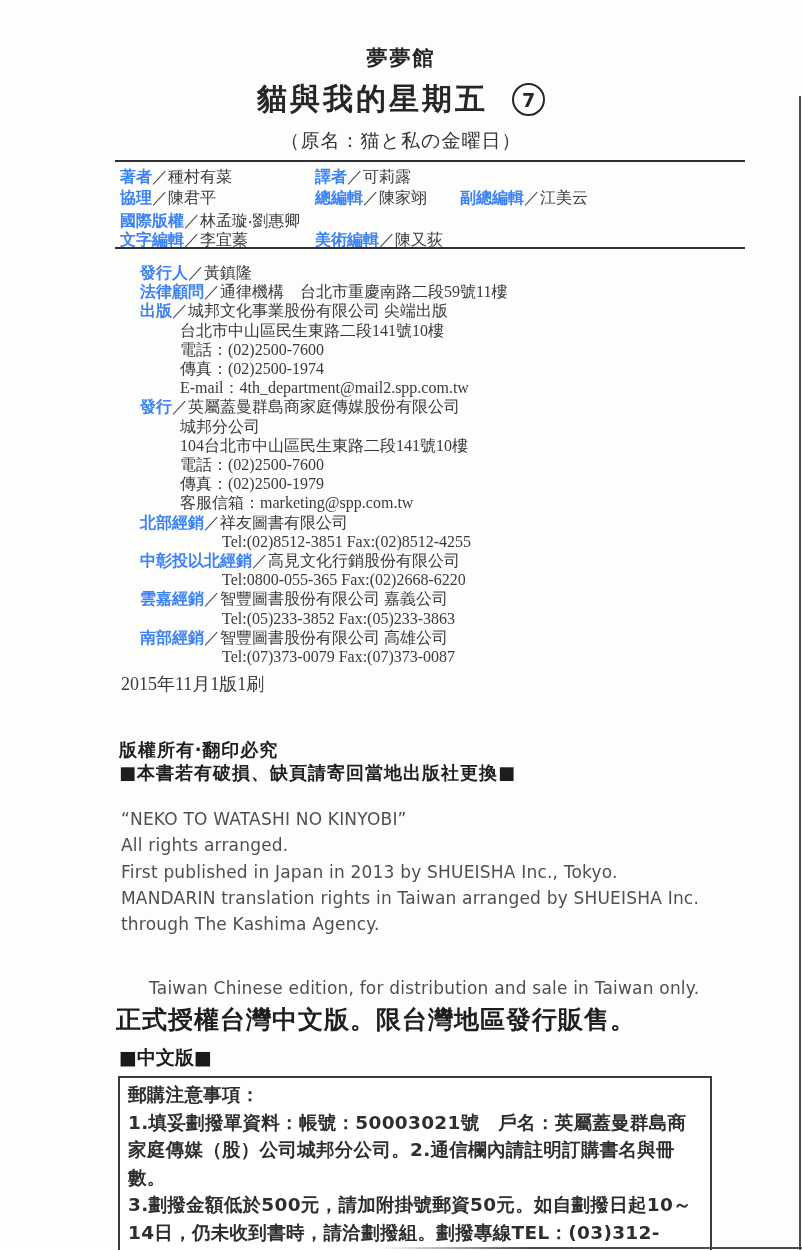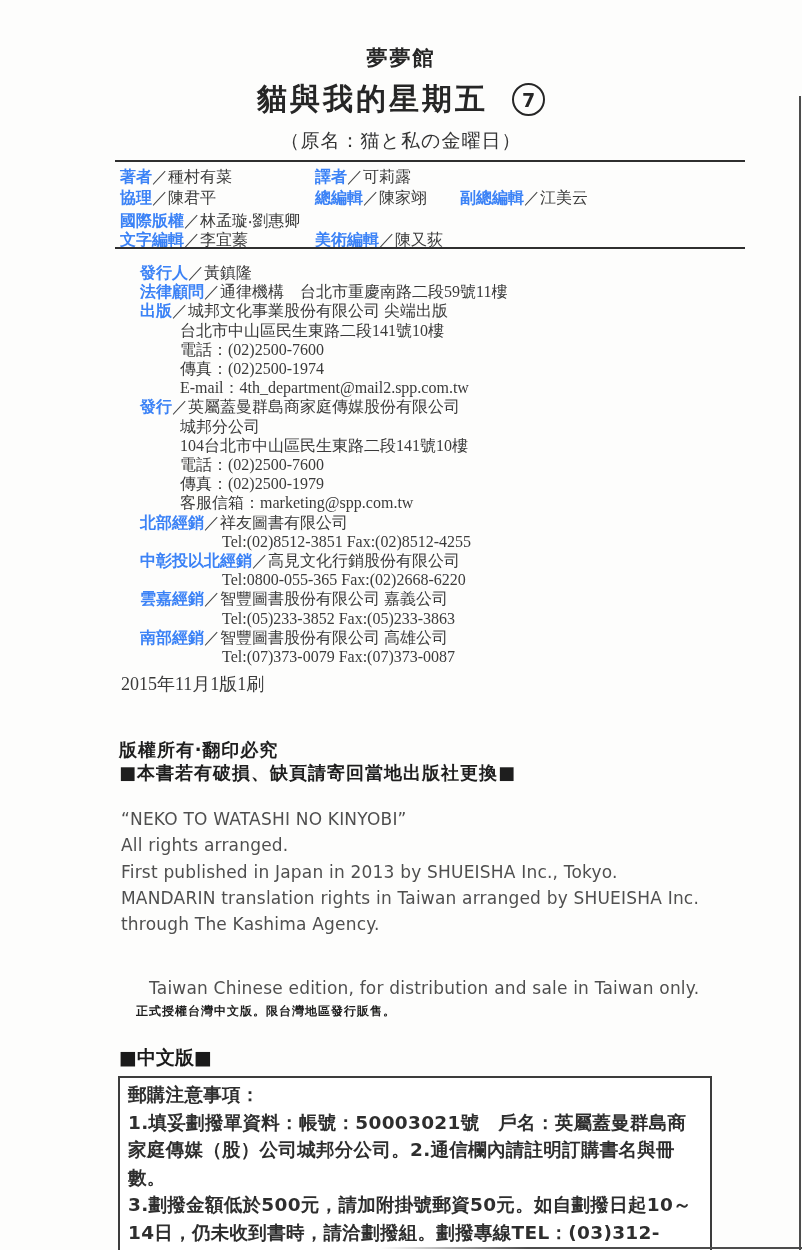--- a/index.html
+++ b/index.html
@@ -48,21 +48,21 @@
   .edition{position:absolute;left:121px;top:672px;font-size:18px;color:#3a3a3a;}
 
   
   .copyright{position:absolute;left:119px;top:738px;font-family:"DejaVu Sans","Liberation Sans",sans-serif;font-weight:bold;color:#1e1e1e;font-size:18px;line-height:23px;letter-spacing:1px;}
 
   
   .english{position:absolute;left:121px;top:806px;font-family:"DejaVu Sans","Liberation Sans",sans-serif;font-size:17px;line-height:26.3px;color:#4f4f4f;letter-spacing:0.2px;}
 
   
   .tw-en{position:absolute;left:121px;top:978px;font-family:"DejaVu Sans","Liberation Sans",sans-serif;font-size:17px;color:#4f4f4f;letter-spacing:0.2px;margin-left:28px;}
-  .tw-zh{position:absolute;left:136px;top:1003px;font-family:"DejaVu Sans","Liberation Sans",sans-serif;font-weight:bold;font-size:12px;color:#1e1e1e;letter-spacing:1px;text-align:right;}
+  .tw-zh{position:absolute;left:116px;top:1003px;font-family:"DejaVu Sans","Liberation Sans",sans-serif;font-weight:bold;font-size:25px;color:#1e1e1e;letter-spacing:1px;text-align:right;}
 
   
   .cn-heading{position:absolute;left:119px;top:1045px;font-family:"DejaVu Sans","Liberation Sans",sans-serif;font-weight:bold;font-size:19px;color:#1a1a1a;}
 
   
   .mailbox{
     position:absolute;left:118px;top:1076px;width:594px;box-sizing:border-box;
     border:2px solid #3c3c3c;background:#fff;
     padding:3px 8px 9px 8px;
     font-family:"DejaVu Sans","Liberation Sans",sans-serif;font-weight:bold;

